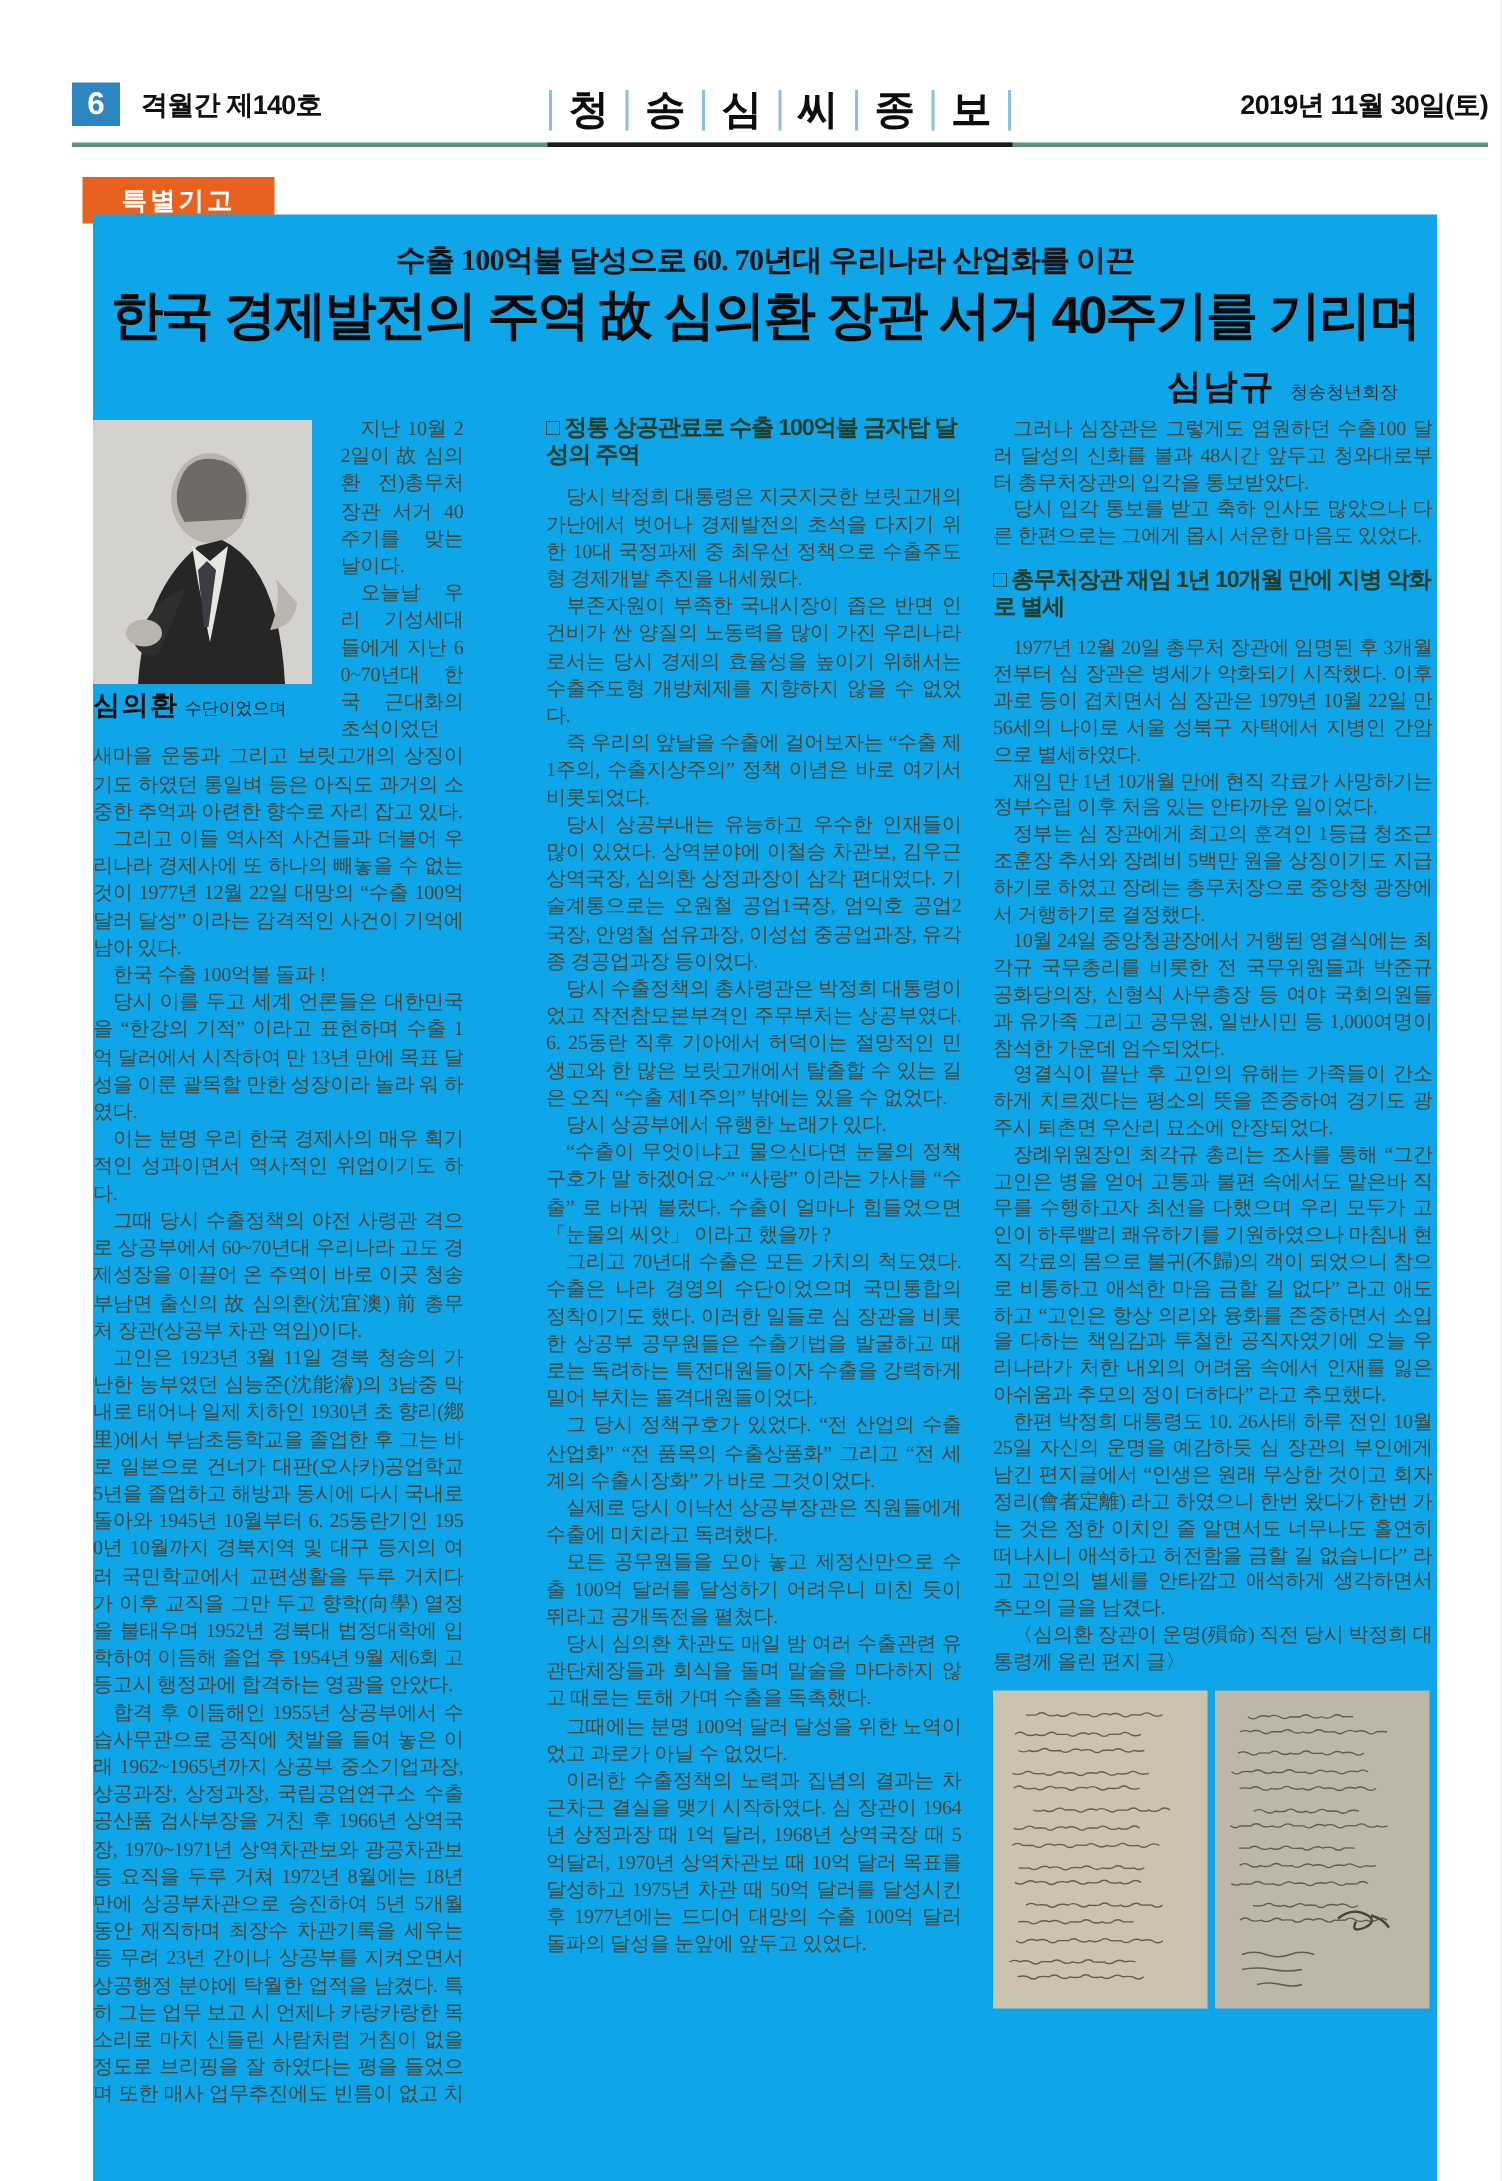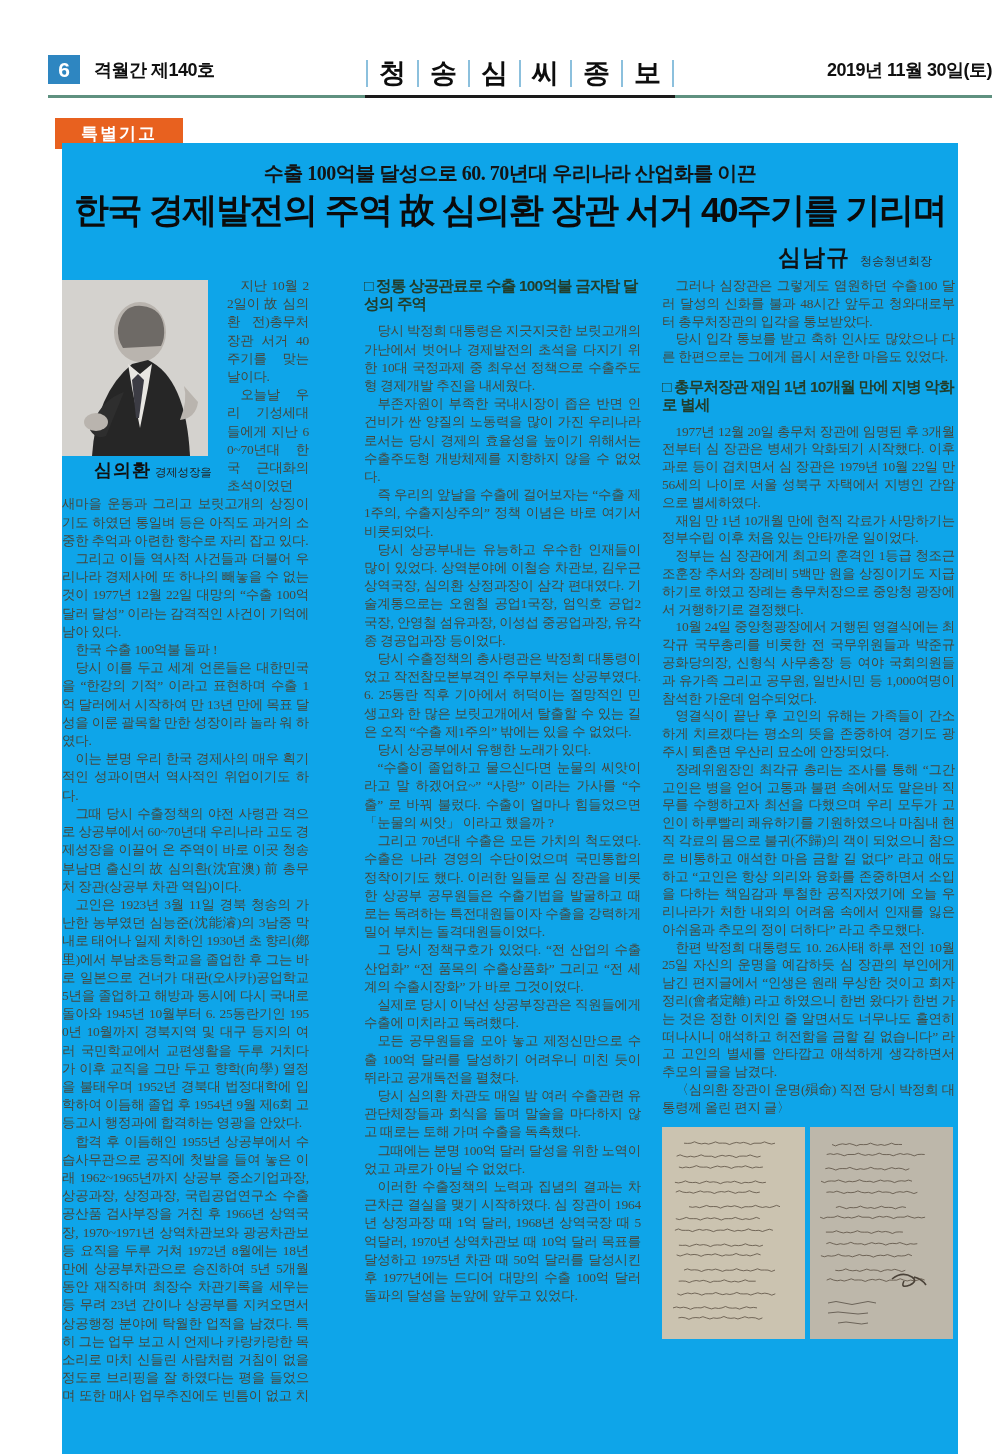--- a/index.html
+++ b/index.html
@@ -47,21 +47,21 @@
 
   .sec-head{font-family:"Liberation Sans",sans-serif;font-weight:bold;font-size:15.5px;
             color:#223d2b;letter-spacing:-0.8px;text-indent:0;margin:0 0 9px 0;text-align:left;}
   .sec-head.mid{margin:12px 0 9px 0;}
 
   
   .photo-wrap{float:left;width:156px;margin:3px 9px 4px 0;}
   .photo{width:146px;height:176px;background:#d7d5d2;overflow:hidden;}
   .photo svg{display:block;}
   .photo-caption{margin-top:5px;text-indent:0;text-align:left;white-space:nowrap;}
-  .photo-caption .cap-name{font-weight:bold;font-size:18px;color:#111;letter-spacing:1px;padding-left:32px;}
+  .photo-caption .cap-name{font-weight:bold;font-size:18px;color:#111;letter-spacing:1px;}
   .photo-caption .cap-title{font-size:11.5px;color:#222;margin-left:4px;}
 
   
   .letter-caption{margin-top:12px;text-indent:0.4em;}
   .letters{display:flex;gap:5px;margin-top:10px;}
   .letter{width:143px;height:212px;background:#cbc3b0;}
   .letter.right{background:#bdb7aa;}
   .letter svg{display:block;}
 </style>
 </head>
@@ -110,21 +110,21 @@
             <path d="M56 48 q4 -24 24 -22 q20 2 22 22 q1 10 -3 18 l-38 2 q-6 -9 -5 -20z" fill="#6e6a66"></path>
             <path d="M30 176 q4 -62 40 -92 l16 -4 q38 18 42 96z" fill="#262626"></path>
             <path d="M66 84 l12 10 l12 -10 l-4 24 l-8 40 l-8 -40z" fill="#e8e6e2"></path>
             <path d="M76 94 l6 6 l-5 38 l-3 0 l-4 -38z" fill="#3c3c44"></path>
             <path d="M28 150 q10 -30 34 -38 l-18 44 q-10 4 -16 -6z" fill="#2e2e2e"></path>
             <ellipse cx="34" cy="142" rx="12" ry="9" fill="#b9b4ae"></ellipse>
             <path d="M118 140 q8 -20 4 -34 l14 16 q-2 16 -18 18z" fill="#b9b4ae"></path>
           </svg>
         </div>
         <div class="photo-caption">
-          <span class="cap-name">심의환</span><span class="cap-title">경제성장을</span>
+          <span class="cap-name">심의환</span><span class="cap-title">수단이었으며</span>
         </div>
       </div>
       <div>
           <p>지난 10월 22일이 故 심의환 전)총무처 장관 서거 40주기를 맞는 날이다.</p>
           <p>오늘날 우리 기성세대들에게 지난 60~70년대 한국 근대화의 초석이었던 새마을 운동과 그리고 보릿고개의 상징이기도 하였던 통일벼 등은 아직도 과거의 소중한 추억과 아련한 향수로 자리 잡고 있다.</p>
           <p>그리고 이들 역사적 사건들과 더불어 우리나라 경제사에 또 하나의 빼놓을 수 없는 것이 1977년 12월 22일 대망의 “수출 100억 달러 달성” 이라는 감격적인 사건이 기억에 남아 있다.</p>
           <p>한국 수출 100억불 돌파 !</p>
           <p>당시 이를 두고 세계 언론들은 대한민국을 “한강의 기적” 이라고 표현하며 수출 1억 달러에서 시작하여 만 13년 만에 목표 달성을 이룬 괄목할 만한 성장이라 놀라 워 하였다.</p>
           <p>이는 분명 우리 한국 경제사의 매우 획기적인 성과이면서 역사적인 위업이기도 하다.</p>
           <p>그때 당시 수출정책의 야전 사령관 격으로 상공부에서 60~70년대 우리나라 고도 경제성장을 이끌어 온 주역이 바로 이곳 청송 부남면 출신의 故 심의환(沈宜澳) 前 총무처 장관(상공부 차관 역임)이다.</p>
@@ -135,21 +135,21 @@
 
     <div class="col col2">
       <div class="sec-head">□ 정통 상공관료로 수출 100억불 금자탑 달성의 주역</div>
       <div>
           <p>당시 박정희 대통령은 지긋지긋한 보릿고개의 가난에서 벗어나 경제발전의 초석을 다지기 위한 10대 국정과제 중 최우선 정책으로 수출주도형 경제개발 추진을 내세웠다.</p>
           <p>부존자원이 부족한 국내시장이 좁은 반면 인건비가 싼 양질의 노동력을 많이 가진 우리나라로서는 당시 경제의 효율성을 높이기 위해서는 수출주도형 개방체제를 지향하지 않을 수 없었다.</p>
           <p>즉 우리의 앞날을 수출에 걸어보자는 “수출 제1주의, 수출지상주의” 정책 이념은 바로 여기서 비롯되었다.</p>
           <p>당시 상공부내는 유능하고 우수한 인재들이 많이 있었다. 상역분야에 이철승 차관보, 김우근 상역국장, 심의환 상정과장이 삼각 편대였다. 기술계통으로는 오원철 공업1국장, 엄익호 공업2국장, 안영철 섬유과장, 이성섭 중공업과장, 유각종 경공업과장 등이었다.</p>
           <p>당시 수출정책의 총사령관은 박정희 대통령이었고 작전참모본부격인 주무부처는 상공부였다. 6. 25동란 직후 기아에서 허덕이는 절망적인 민생고와 한 많은 보릿고개에서 탈출할 수 있는 길은 오직 “수출 제1주의” 밖에는 있을 수 없었다.</p>
           <p>당시 상공부에서 유행한 노래가 있다.</p>
-          <p>“수출이 졸업하고 물으신다면 눈물의 씨앗이라고 말 하겠어요~” “사랑” 이라는 가사를 “수출” 로 바꿔 불렀다. 수출이 얼마나 힘들었으면 「눈물의 씨앗」 이라고 했을까 ?</p>
+          <p>“수출이 무엇이냐고 물으신다면 눈물의 정책구호가 말 하겠어요~” “사랑” 이라는 가사를 “수출” 로 바꿔 불렀다. 수출이 얼마나 힘들었으면 「눈물의 씨앗」 이라고 했을까 ?</p>
           <p>그리고 70년대 수출은 모든 가치의 척도였다. 수출은 나라 경영의 수단이었으며 국민통합의 정착이기도 했다. 이러한 일들로 심 장관을 비롯한 상공부 공무원들은 수출기법을 발굴하고 때로는 독려하는 특전대원들이자 수출을 강력하게 밀어 부치는 돌격대원들이었다.</p>
           <p>그 당시 정책구호가 있었다. “전 산업의 수출산업화” “전 품목의 수출상품화” 그리고 “전 세계의 수출시장화” 가 바로 그것이었다.</p>
           <p>실제로 당시 이낙선 상공부장관은 직원들에게 수출에 미치라고 독려했다.</p>
           <p>모든 공무원들을 모아 놓고 제정신만으로 수출 100억 달러를 달성하기 어려우니 미친 듯이 뛰라고 공개독전을 펼쳤다.</p>
           <p>당시 심의환 차관도 매일 밤 여러 수출관련 유관단체장들과 회식을 돌며 말술을 마다하지 않고 때로는 토해 가며 수출을 독촉했다.</p>
           <p>그때에는 분명 100억 달러 달성을 위한 노역이었고 과로가 아닐 수 없었다.</p>
           <p>이러한 수출정책의 노력과 집념의 결과는 차근차근 결실을 맺기 시작하였다. 심 장관이 1964년 상정과장 때 1억 달러, 1968년 상역국장 때 5억달러, 1970년 상역차관보 때 10억 달러 목표를 달성하고 1975년 차관 때 50억 달러를 달성시킨 후 1977년에는 드디어 대망의 수출 100억 달러 돌파의 달성을 눈앞에 앞두고 있었다.</p>
         </div>
     </div>
 

